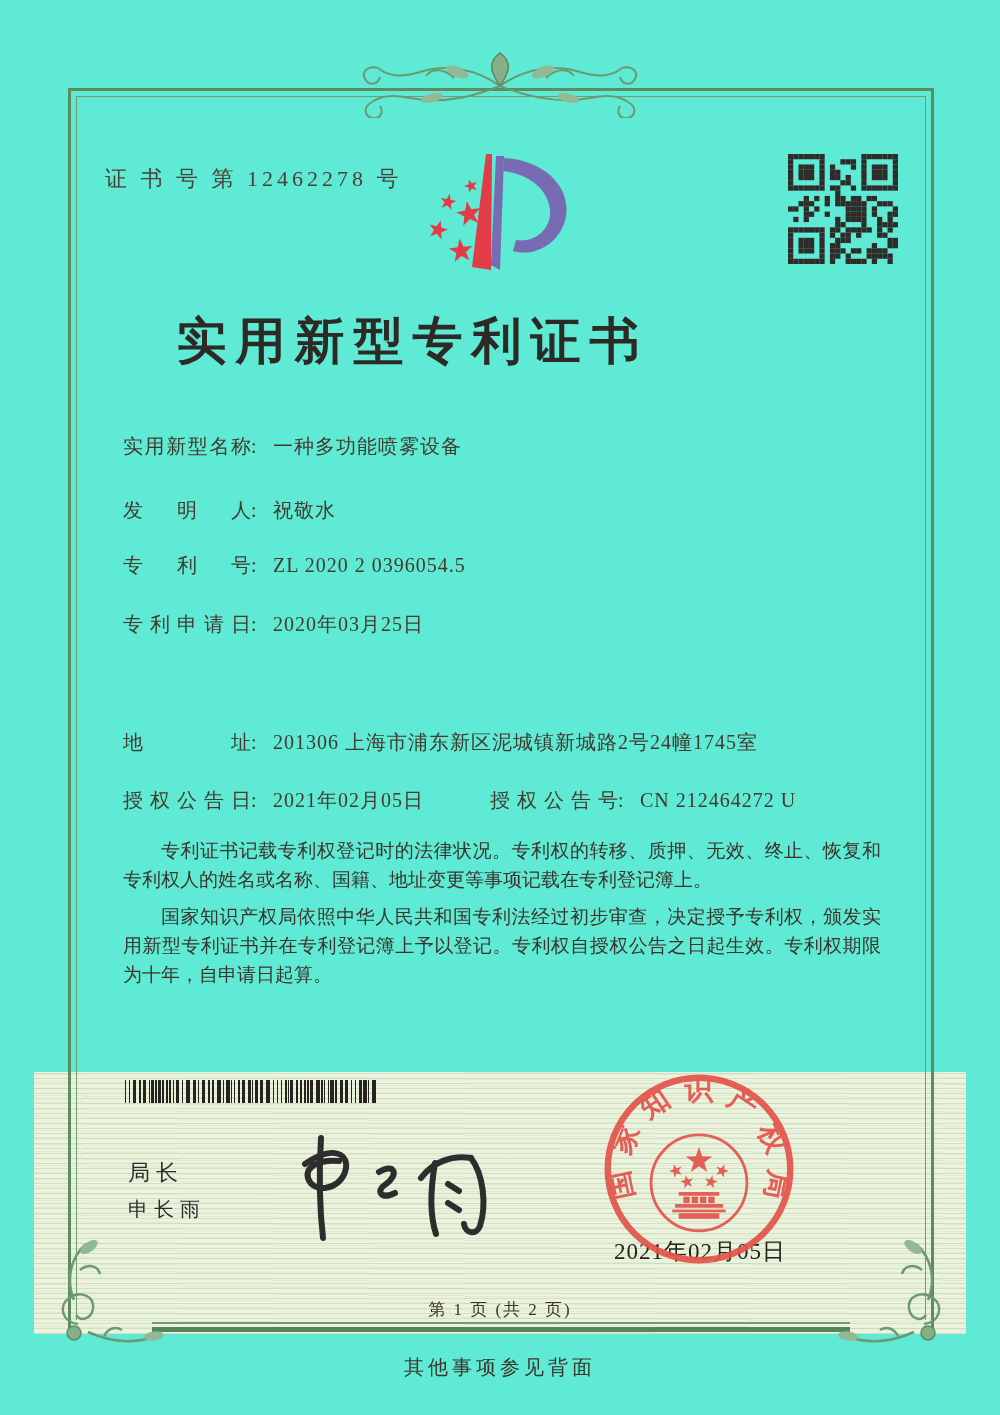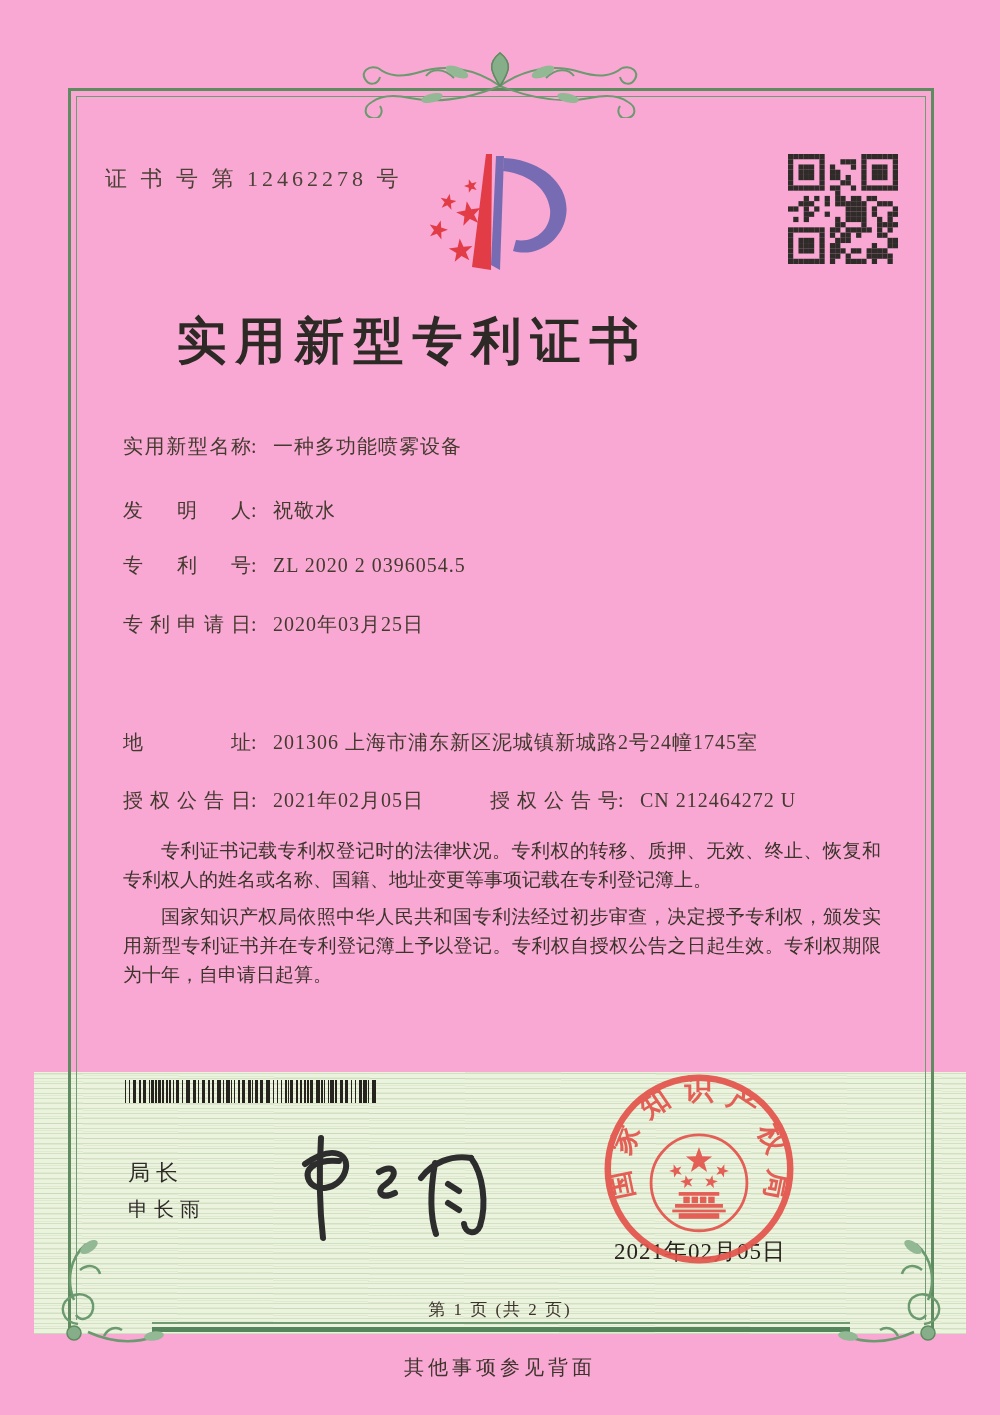--- a/index.html
+++ b/index.html
@@ -1,18 +1,18 @@
 <!DOCTYPE html>
 <html><head>
 <meta charset="utf-8">
 <style>
   * { margin:0; padding:0; box-sizing:border-box; }
   html,body { width:1000px; }
   body { font-family:"Liberation Serif","DejaVu Serif",serif; }
-  .paper { position:relative; width:1000px; height:1415px; background:#f9a8d4; overflow:hidden; }
+  .paper { position:relative; width:1000px; height:1415px; background:#5eead4; overflow:hidden; }
 
   
   .green-band {
     position:absolute; left:34px; top:1072px; width:932px; height:262px;
     background-color:#ebf2de;
     background-image:
       repeating-linear-gradient(0deg, rgba(148,184,128,.30) 0 1px, rgba(255,255,255,0) 1px 5px),
       repeating-linear-gradient(0.6deg, rgba(148,184,128,.14) 0 1px, rgba(255,255,255,0) 1px 7px);
   }
 

